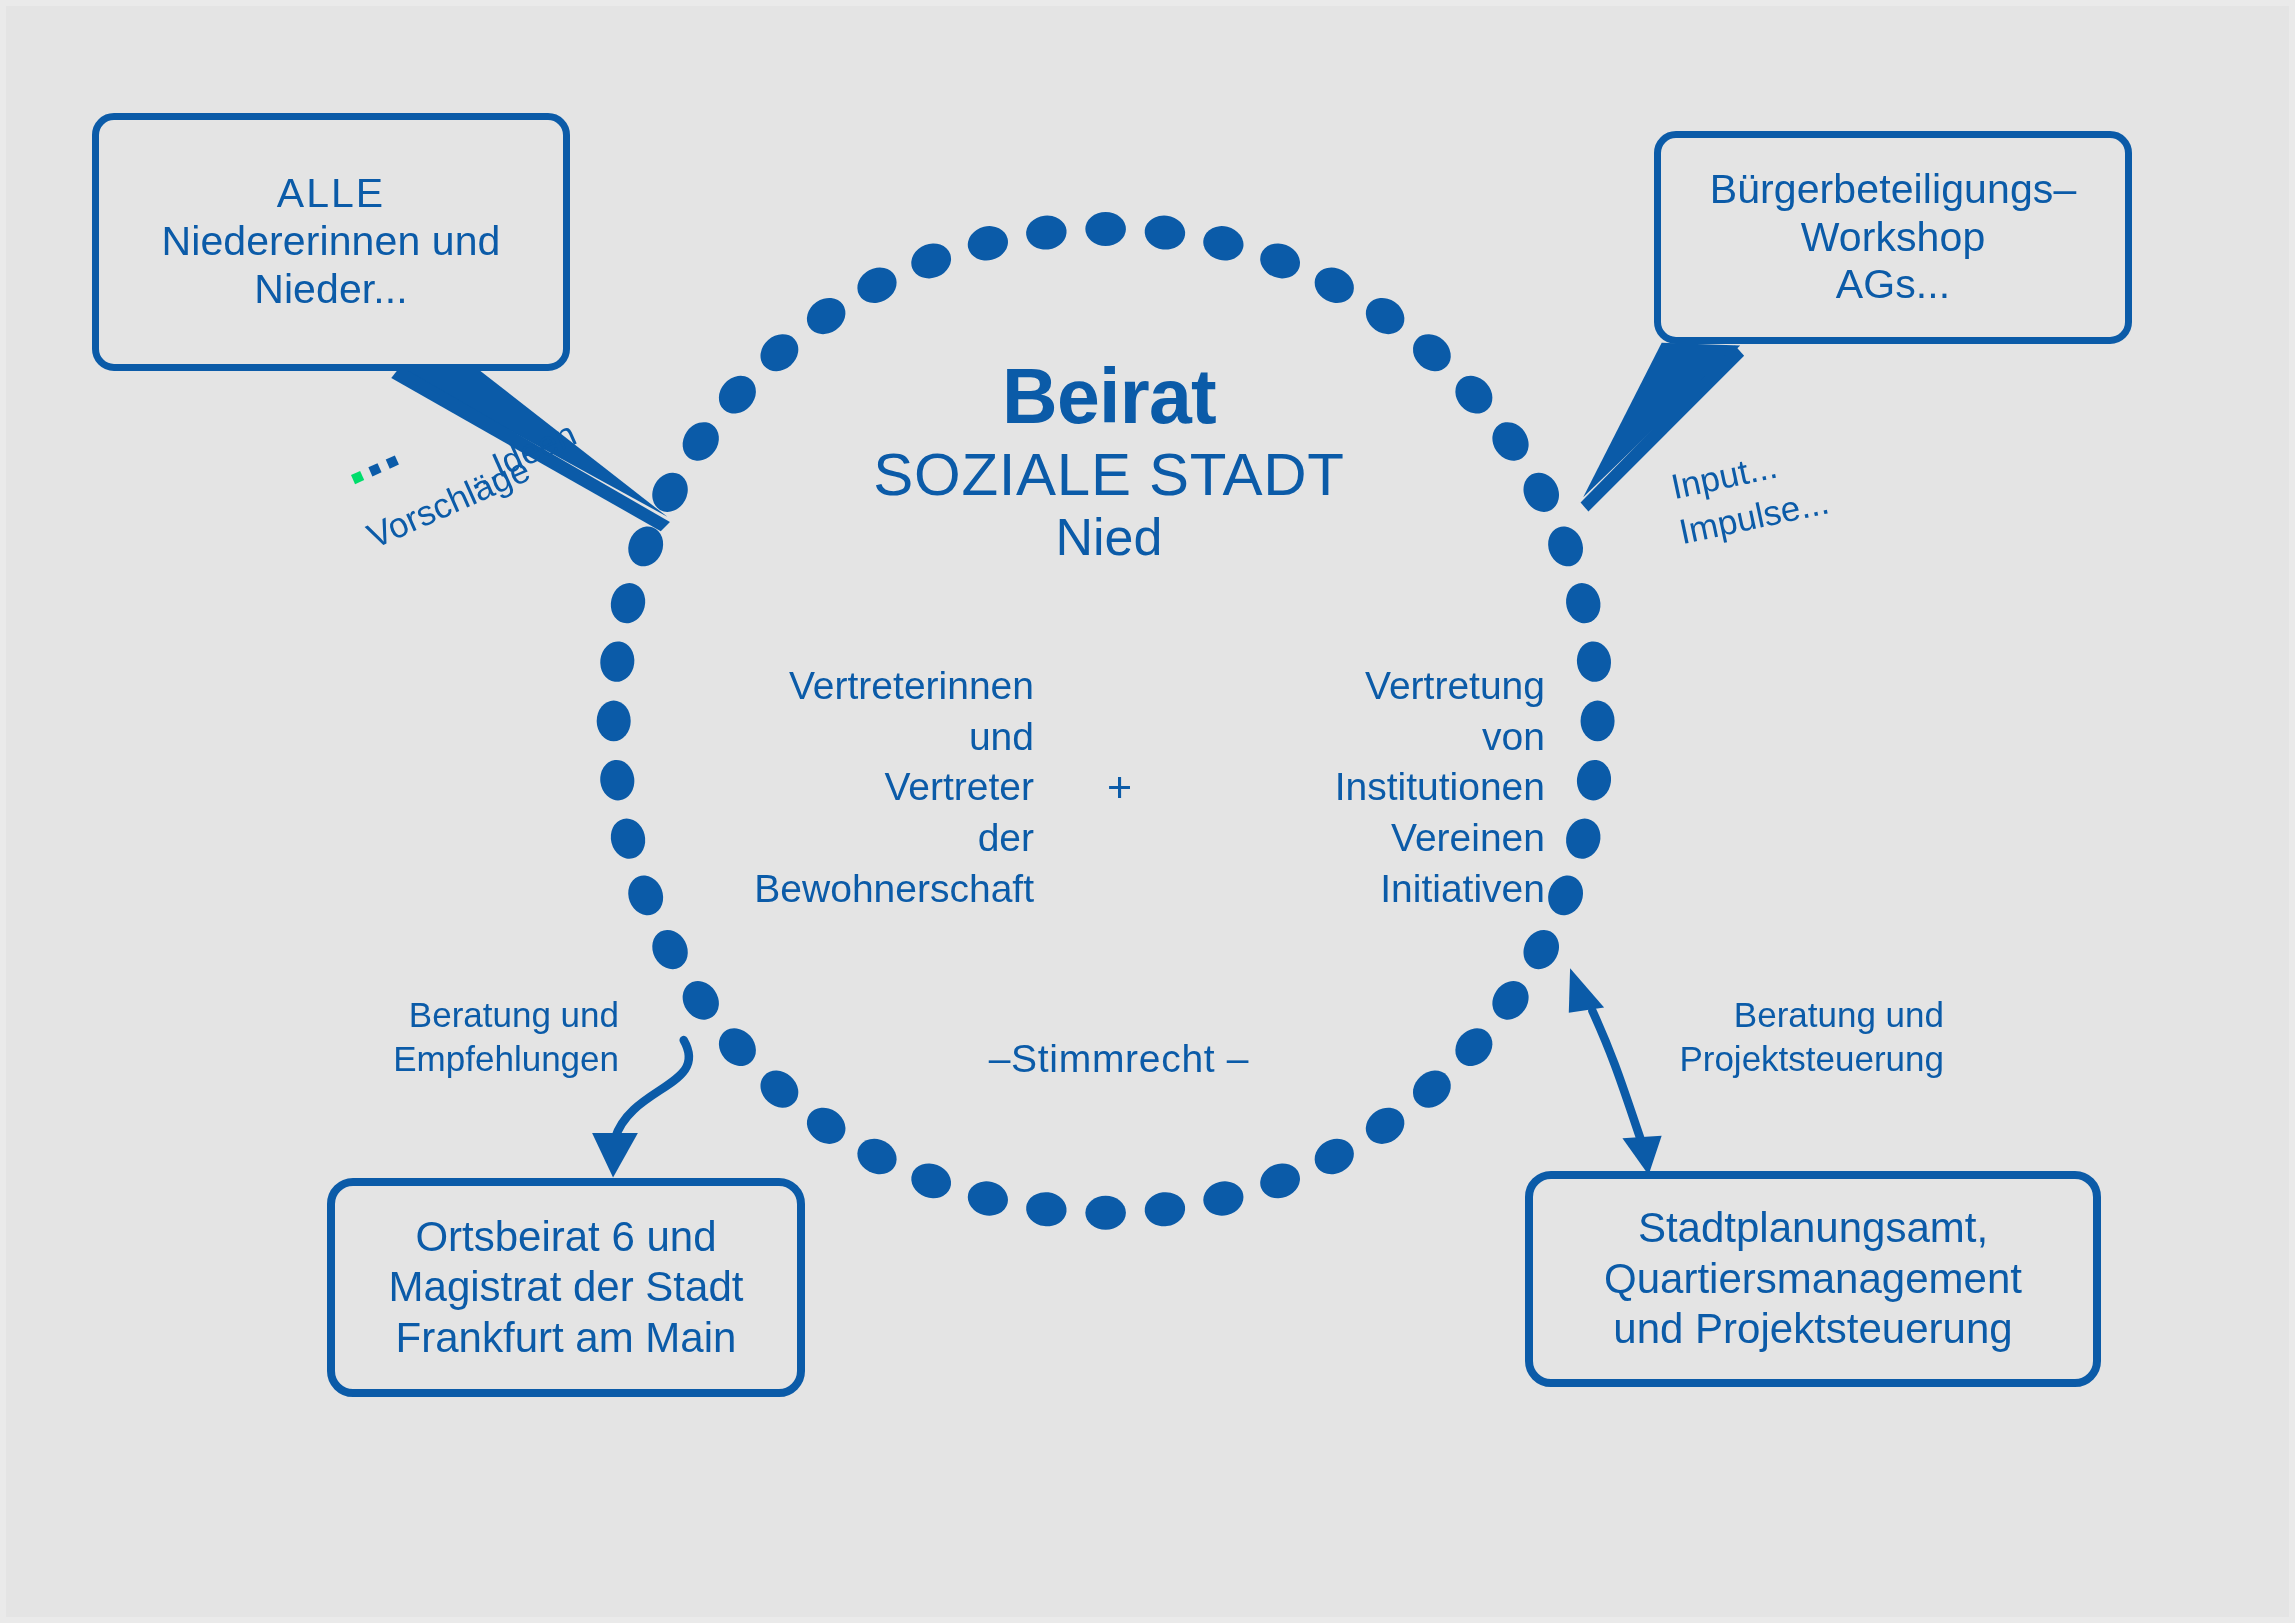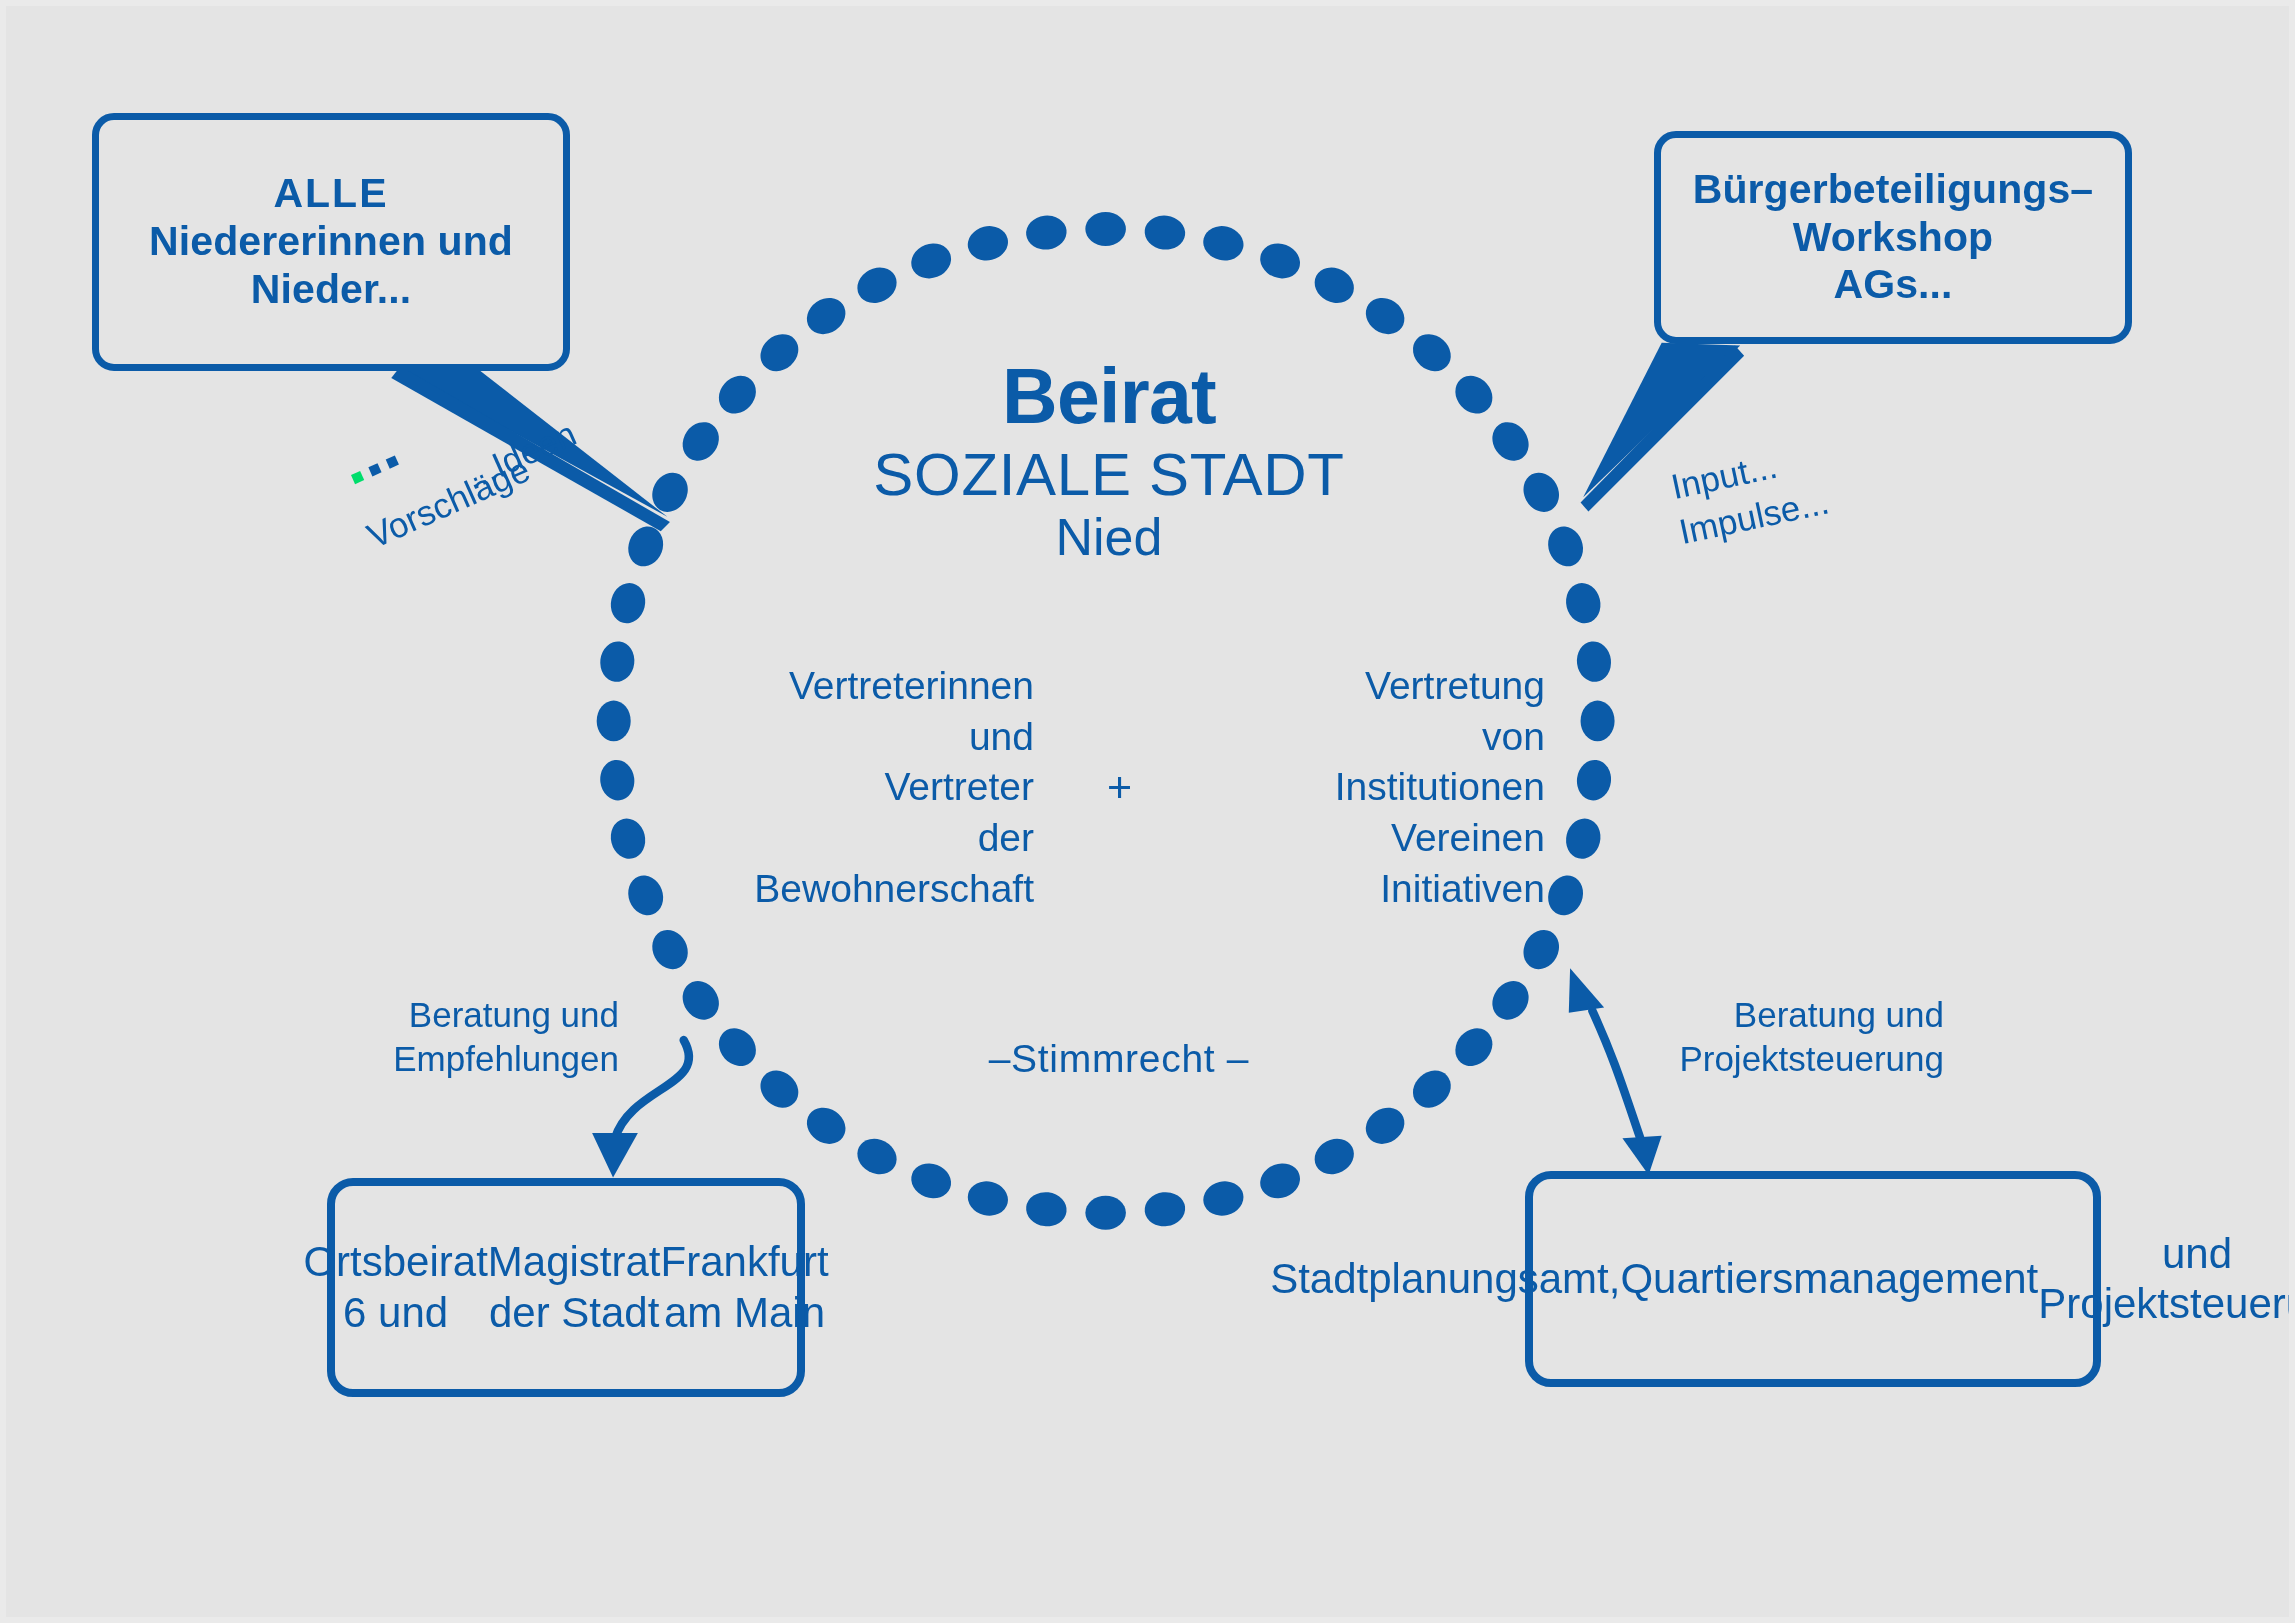--- a/index.html
+++ b/index.html
@@ -38,21 +38,21 @@
     box-sizing: border-box;
     border: 7.2px solid #0b5ba8;
     border-radius: 22px;
     background: #e4e4e4;
     display: flex;
     flex-direction: column;
     align-items: center;
     justify-content: center;
     text-align: center;
     line-height: 1.17;
-    font-weight: 700;
+    font-weight: 400;
     letter-spacing: 0.1px;
   }
   #bubble-alle {
     left: 92px;  top: 113px;
     width: 478px; height: 258px;
     font-size: 41px;
   }
   #bubble-alle .line1 { letter-spacing: 2px; }
   #bubble-workshop {
     left: 1654px; top: 131px;
@@ -61,21 +61,21 @@
   }
 
   
   .box {
     position: absolute;
     box-sizing: border-box;
     border: 8.5px solid #0b5ba8;
     border-radius: 26px;
     background: #e4e4e4;
     display: flex;
-    flex-direction: row;
+    flex-direction: column;
     align-items: center;
     justify-content: center;
     text-align: center;
     line-height: 1.2;
     font-size: 42px;
   }
   #box-ortsbeirat {
     left: 327px; top: 1178px;
     width: 478px; height: 219px;
   }

